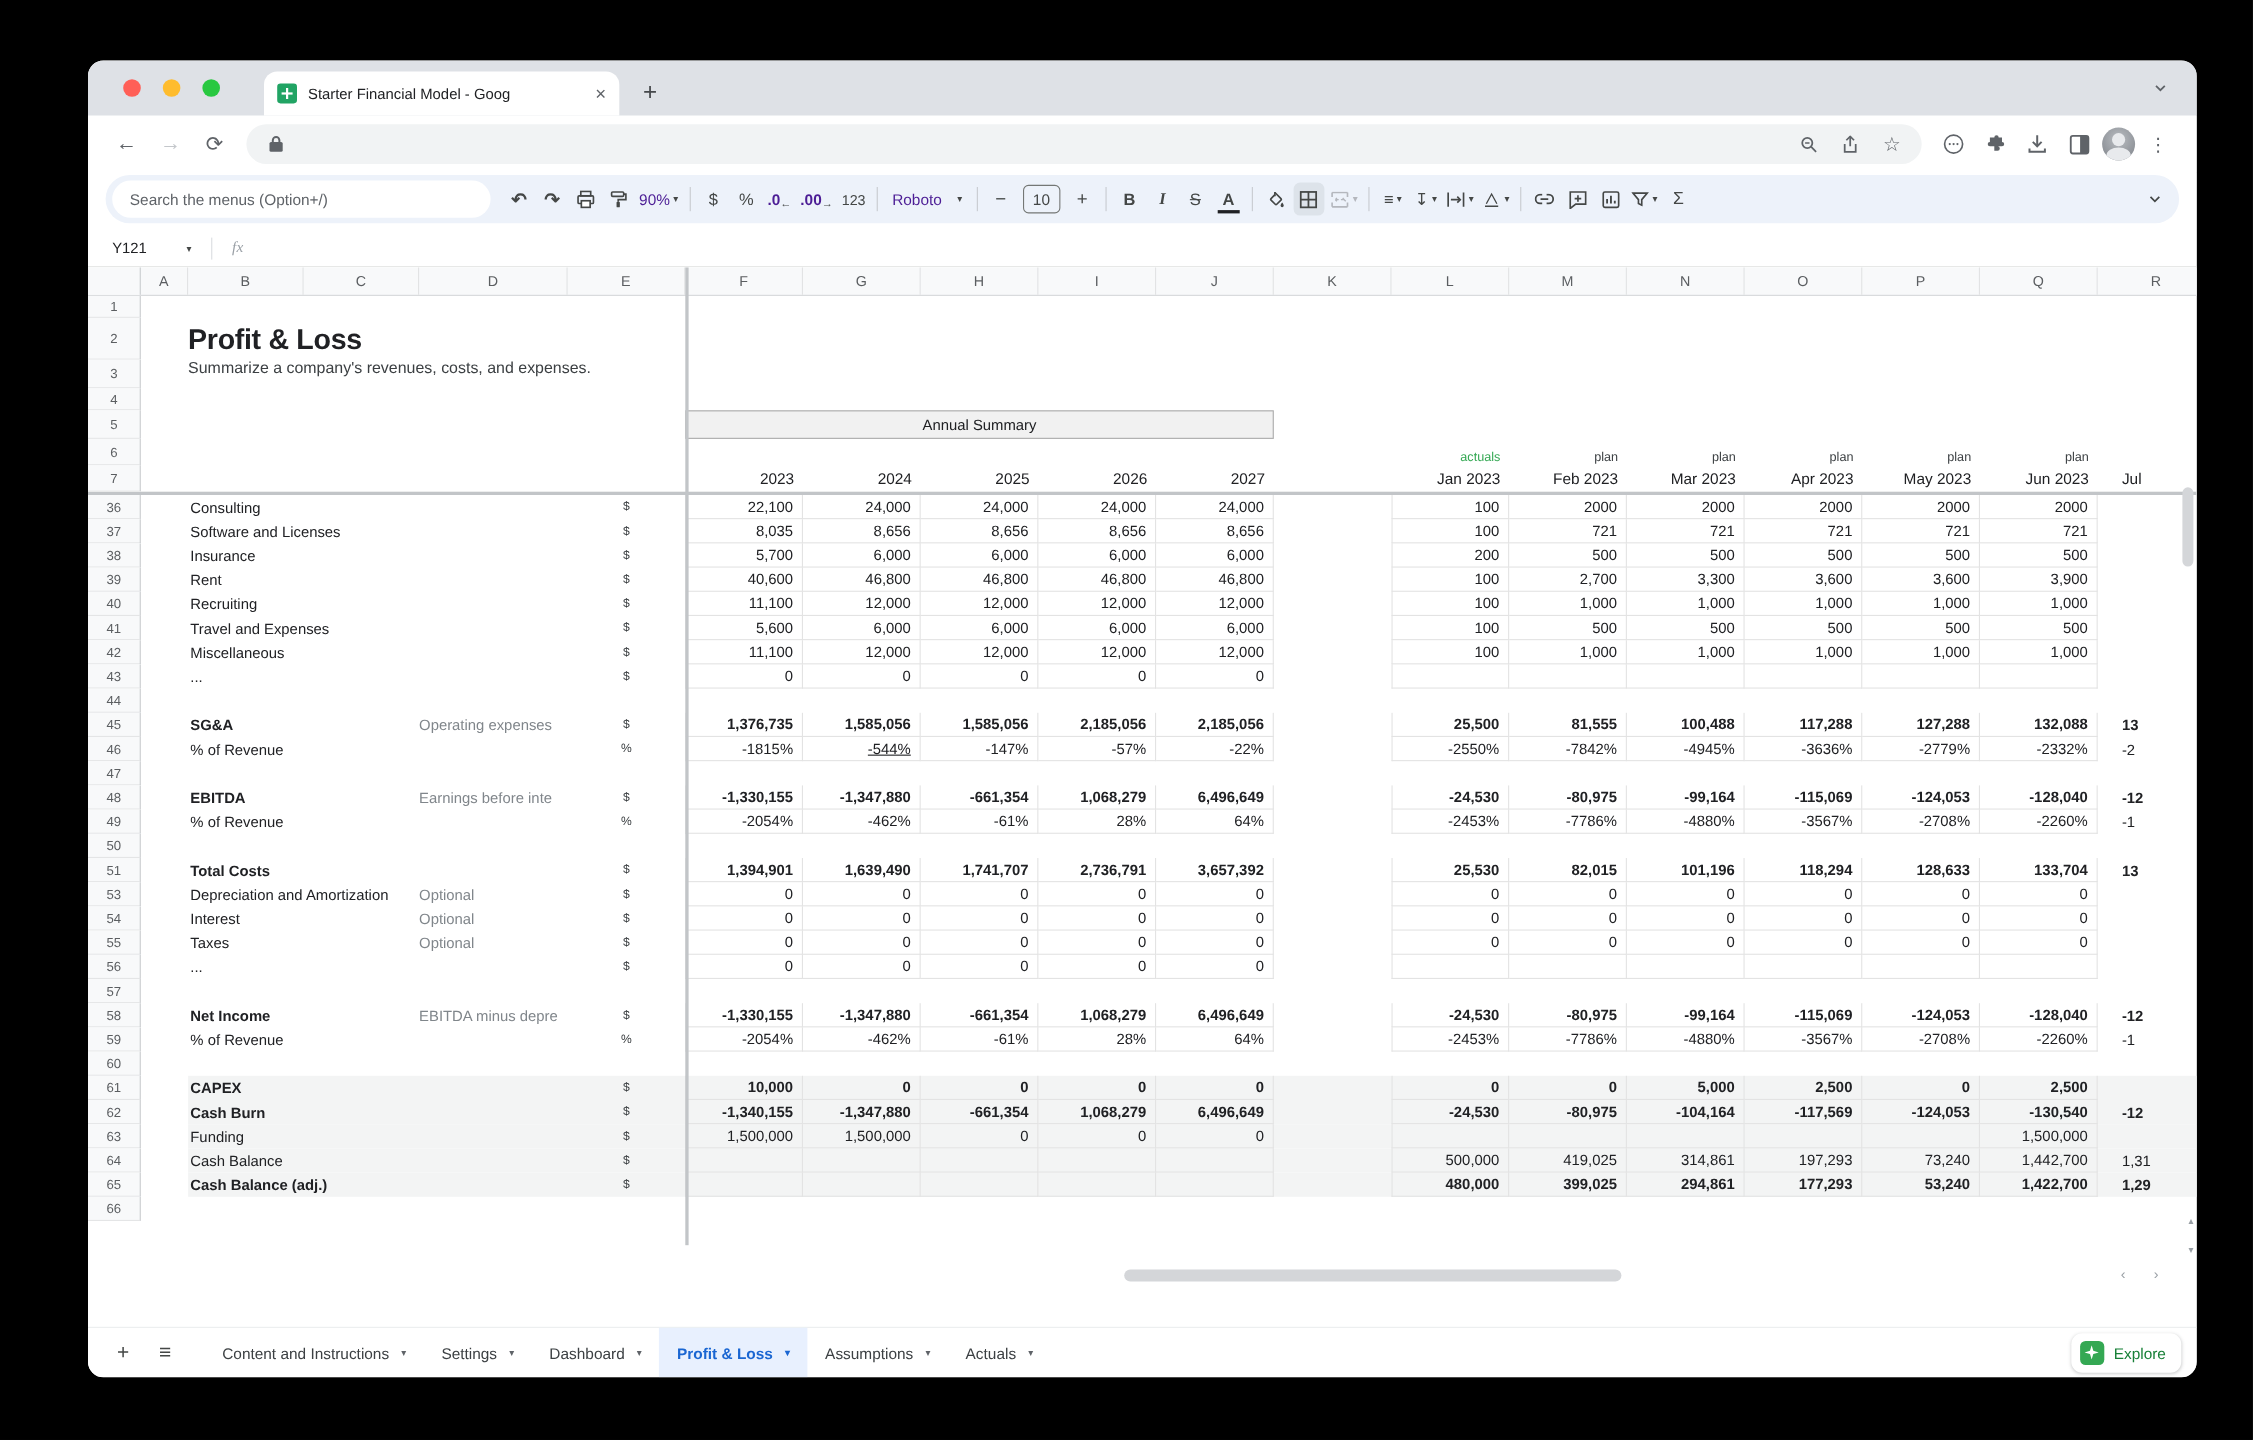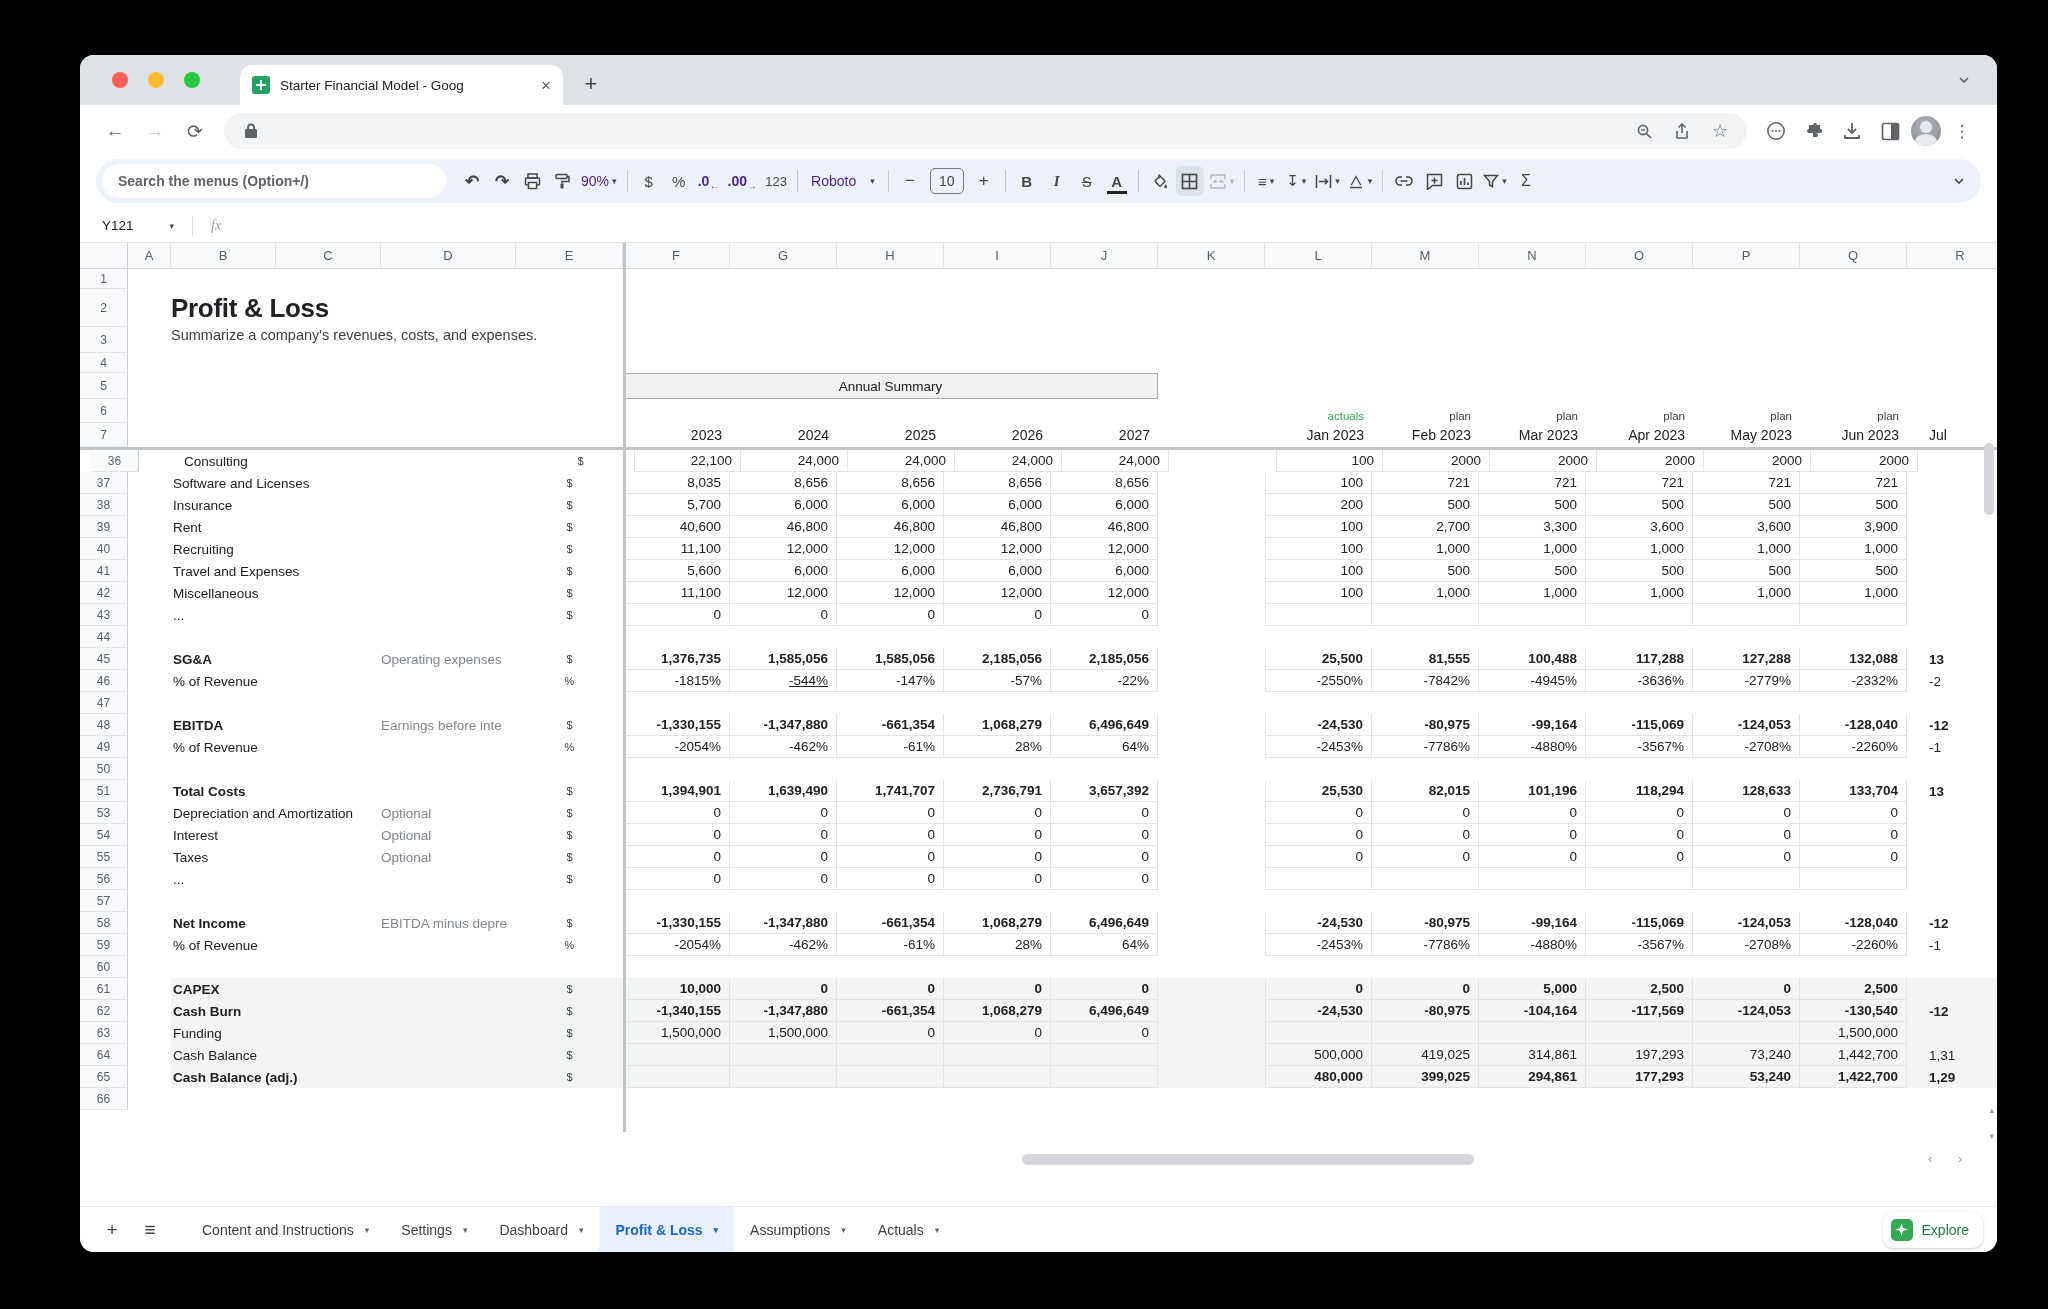--- a/index.html
+++ b/index.html
@@ -25,21 +25,21 @@
   .addr{flex:1;height:36px;background:#f1f3f4;border-radius:18px;display:flex;align-items:center;padding:0 12px;gap:8px;margin:0 6px;}
   .addr .spacer{flex:1;}
   .aicn{width:30px;height:30px;display:flex;align-items:center;justify-content:center;color:#5f6368;flex:none;}
   .ricons{display:flex;align-items:center;gap:4px;}
   .avatar{width:30px;height:30px;border-radius:50%;background:radial-gradient(circle at 50% 35%,#b9bdc2,#7d8187);position:relative;overflow:hidden;flex:none;}
   .avatar:before{content:"";position:absolute;left:9px;top:5px;width:12px;height:12px;border-radius:50%;background:#e8eaed;}
   .avatar:after{content:"";position:absolute;left:4px;top:18px;width:22px;height:14px;border-radius:50% 50% 0 0;background:#e8eaed;}
   
   .tbwrap{height:52px;background:#fff;padding:2px 16px 6px;flex:none;}
   .toolbar{height:44px;background:#edf2fa;border-radius:22px;display:flex;align-items:center;padding:0 8px 0 6px;gap:2px;}
-  .srchmenus{width:344px;height:34px;background:#fff;border-radius:17px;display:flex;align-items:center;padding:12px 16px;font-size:14px;color:#5f6368;margin-right:10px;flex:none;font-weight:bold;}
+  .srchmenus{width:344px;height:34px;background:#fff;border-radius:17px;display:flex;align-items:center;padding:12px 16px;font-size:14px;color:#5f6368;margin-right:10px;flex:none;}
   .tbi{min-width:28px;height:30px;padding:0 3px;display:flex;align-items:center;justify-content:center;color:#444746;font-size:15px;border-radius:6px;flex:none;}
   .tbi svg{display:block;}
   .tbtxt{font-size:14px;color:#4c1d95;}
   .caret{font-size:9px;color:#444746;margin-left:3px;}
   .sep{width:1px;height:22px;background:#c7cacf;margin:0 5px;flex:none;}
   .fontname{padding:0 6px;display:flex;align-items:center;}
   .fsize{width:34px;height:26px;border:1px solid #747775;border-radius:5px;display:flex;align-items:center;justify-content:center;font-size:14px;color:#444746;margin:0 4px;}
   .bld{font-weight:700;}
   .ita{font-style:italic;font-family:"Liberation Serif",serif;font-weight:600;}
   .stk{text-decoration:line-through;}
@@ -376,21 +376,21 @@
           <div class="hyear" style="grid-column: 11 / 12;">2027</div>
           <div class="hmon" style="grid-column: 13 / 14;">Jan 2023</div>
           <div class="hmon" style="grid-column: 14 / 15;">Feb 2023</div>
           <div class="hmon" style="grid-column: 15 / 16;">Mar 2023</div>
           <div class="hmon" style="grid-column: 16 / 17;">Apr 2023</div>
           <div class="hmon" style="grid-column: 17 / 18;">May 2023</div>
           <div class="hmon" style="grid-column: 18 / 19;">Jun 2023</div>
           <div class="hmon ovf" style="grid-column: 19 / 20;">Jul</div>
         </div>
         <div class="freezeH"></div>
-        <div class="r" style="grid-template-columns: 48px 43px 105px 105px 135px 107px 107px 107px 107px 107px 107px 107px 107px 107px 107px 107px 107px 107px 107px; height: 22px; padding-left: 11px;">
+        <div class="r" style="grid-template-columns: 48px 43px 105px 105px 135px 107px 107px 107px 107px 107px 107px 107px 107px 107px 107px 107px 107px 107px 107px; height: 22px;">
           <div class="rn">36</div>
           <div class="cl" style="grid-column: 3 / 5;">Consulting</div>
           <div class="cu" style="grid-column: 6 / 7;">$</div>
           <div class="cv fst" style="grid-column: 7 / 8;">22,100</div>
           <div class="cv" style="grid-column: 8 / 9;">24,000</div>
           <div class="cv" style="grid-column: 9 / 10;">24,000</div>
           <div class="cv" style="grid-column: 10 / 11;">24,000</div>
           <div class="cv" style="grid-column: 11 / 12;">24,000</div>
           <div class="cv fst" style="grid-column: 13 / 14;">100</div>
           <div class="cv" style="grid-column: 14 / 15;">2000</div>

